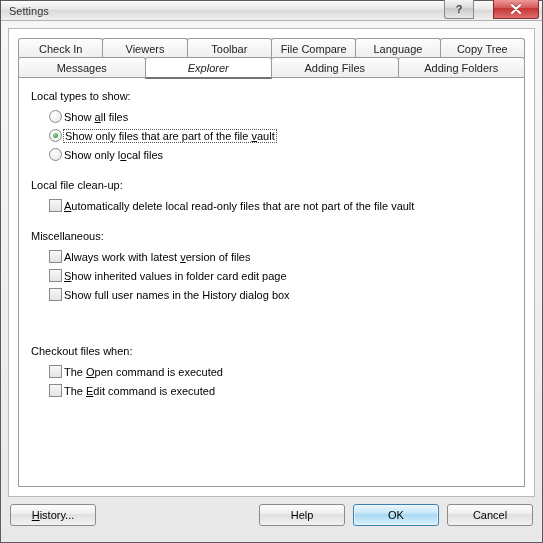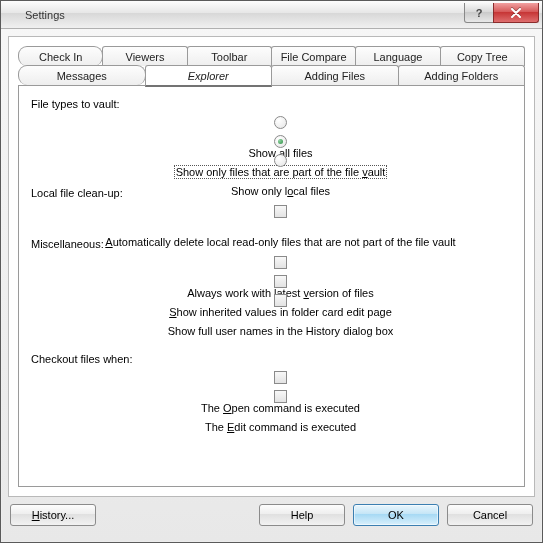--- a/index.html
+++ b/index.html
@@ -16,26 +16,27 @@
   .window {
     width: 543px;
     height: 543px;
     background: linear-gradient(#f7f7f7, #e8e8e8);
     border: 1px solid #5a5a5a;
     display: flex;
     flex-direction: column;
     box-shadow: inset 0 0 0 1px #fff3;
   }
   .titlebar {
-    height: 28px;
+    height: 20px;
     background: linear-gradient(#fdfdfd, #e6e6e6 45%, #d8d8d8 46%, #f0f0f0);
     border-bottom: 1px solid #b0b0b0;
     display: flex;
     align-items: center;
-    padding-left: 24px;
+    padding-left: 8px;
+    gap: 20px;
   }
   .titlebar .title {
     flex: 1;
     color: #333;
   }
   .tbtn {
     height: 20px;
     margin-top: -3px;
     display: flex;
     align-items: center;
@@ -77,42 +78,42 @@
     height:20px;
     background:linear-gradient(#fdfdfd,#eeeeee);
     border:1px solid #9a9a9a;
     border-bottom:none;
     border-radius:3px 3px 0 0;
     display:flex; align-items:center; justify-content:center;
     margin-left:-1px;
     color:#222;
     position:relative;
   }
-  .tabrow .tab:first-child{margin-left:0;border-radius:9px;}
+  .tabrow .tab:first-child{margin-left:0;}
   .tabrow.row2 { margin-top:-1px;}
   .tab.active{
     background:#fff;
     z-index:3;
     border-bottom:2px solid #737373;
     height:22px;
     margin-bottom:-1px;
     font-style:italic;
   }
   .tabpanel{
     border:1px solid #9a9a9a;
     margin-top:-1px;
     flex:1;
     padding:12px 12px 12px 12px;
     background:#fff;
     position:relative;
     z-index:1;
   }
   .group-label{ margin:0 0 6px 0; color:#000; }
   .group{ margin-bottom:16px; }
-  .opt{ display:flex; align-items:center; gap:18px; margin:2px 0 2px 18px; height:17px;flex-direction:column;}
+  .opt{ display:flex; align-items:center; gap:2px; margin:2px 0 2px 18px; height:17px;}
   .radio{
     width:13px;height:13px;border:1px solid #8a8a8a;border-radius:50%;
     background:radial-gradient(circle at 35% 30%,#fff,#e5e5e5);
     display:flex;align-items:center;justify-content:center;flex:none;
   }
   .radio.checked::after{
     content:"";width:5px;height:5px;border-radius:50%;
     background:radial-gradient(circle at 30% 30%,#8fd2a0,#2f8f45);
   }
   .cbox{
@@ -197,21 +198,21 @@
             </div>
           <div class="tab">
               <span>Adding Folders</span>
             </div>
         </div>
       </div>
 
       <div class="tabpanel">
 
         <div class="group">
-          <div class="group-label">File types to vault:</div>
+          <div class="group-label">Local types to show:</div>
           <div class="opt">
             <span class="radio"></span>
             <span class="lbl">Show <u>a</u>ll files</span>
           </div>
           <div class="opt">
             <span class="radio checked"></span>
             <span class="lbl dotted">Show only files that are part of the file <u>v</u>ault</span>
           </div>
           <div class="opt">
             <span class="radio"></span>

